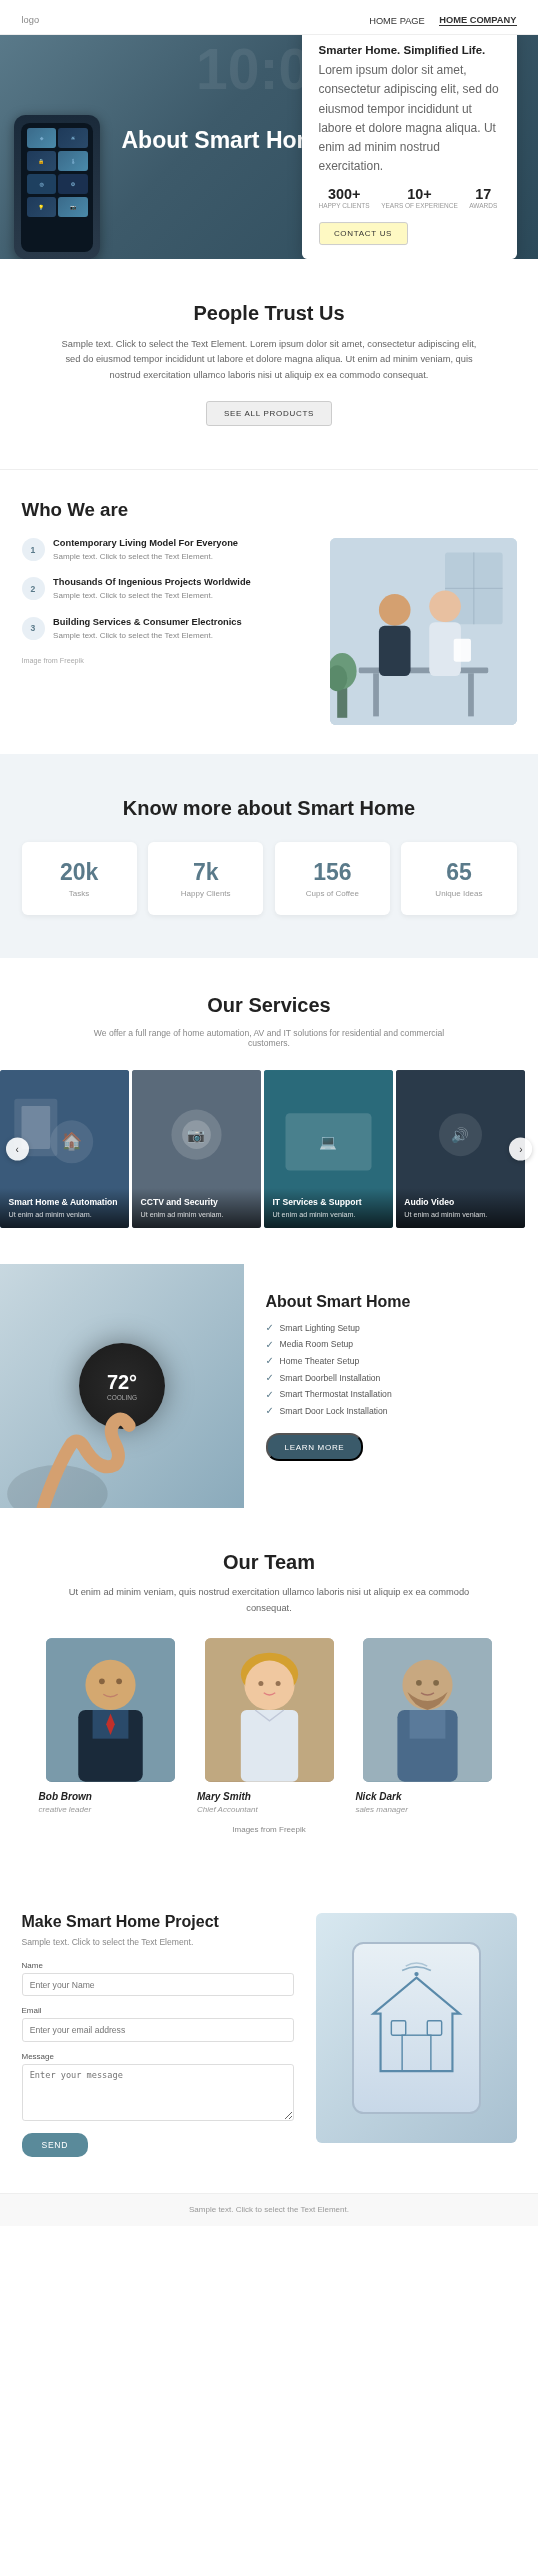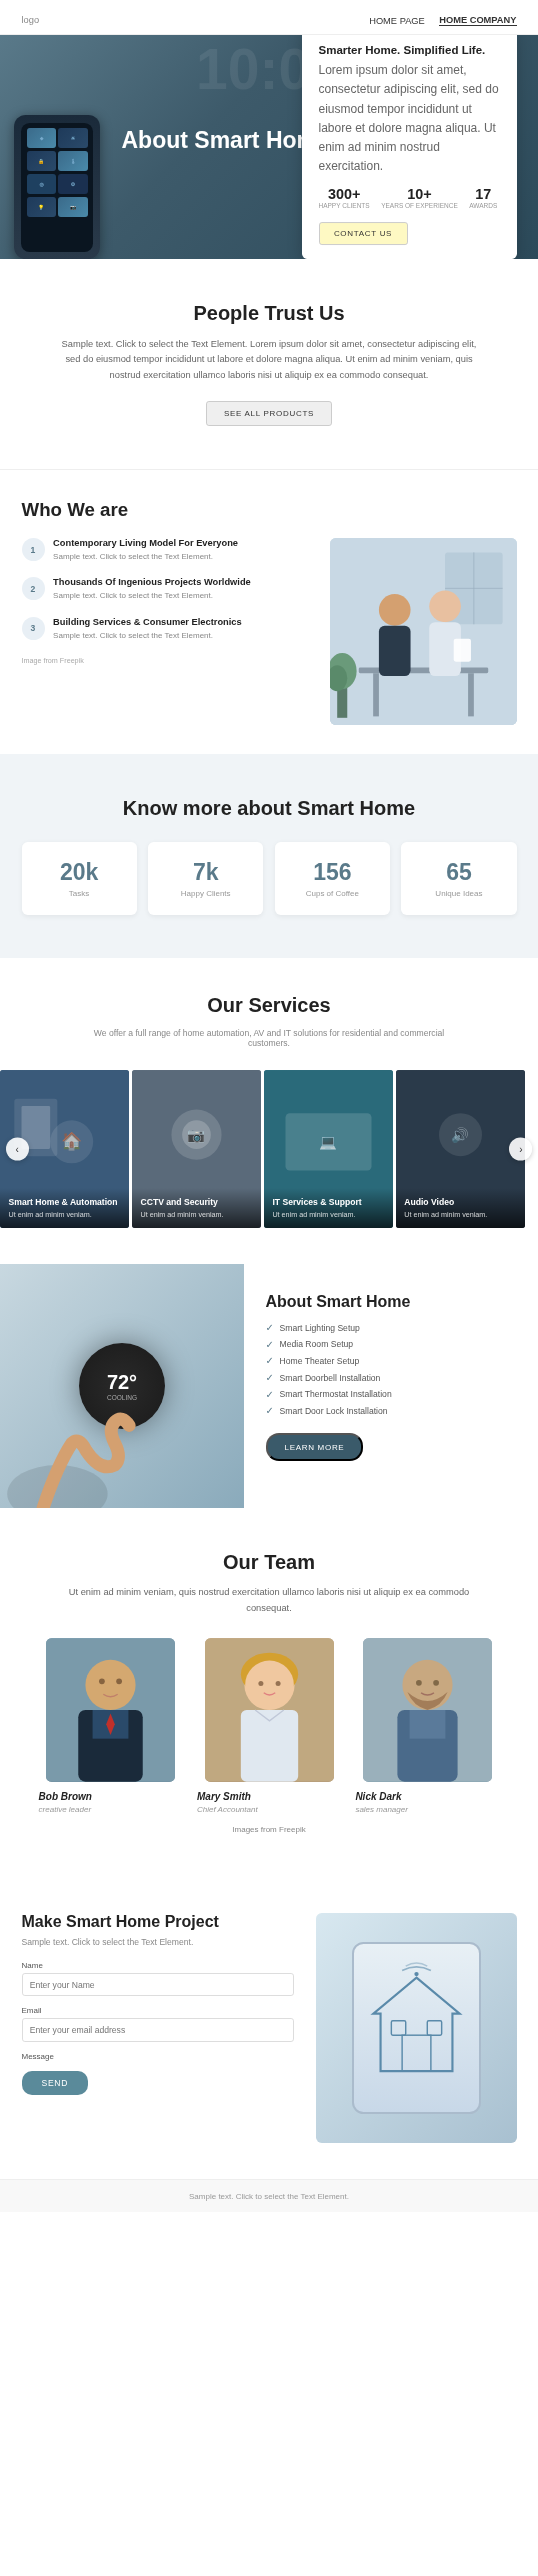--- a/index.html
+++ b/index.html
@@ -563,20 +563,21 @@
     <div class="form-group">
       <label class="form-label">Name</label>
       <input class="form-input" type="text" placeholder="Enter your Name" style="">
     </div>
     <div class="form-group">
       <label class="form-label">Email</label>
       <input class="form-input" type="email" placeholder="Enter your email address" style="">
     </div>
     <div class="form-group">
       <label class="form-label">Message</label>
+      <textarea class="form-input textarea" placeholder="Enter your message" style=""></textarea>
     </div>
     <button class="btn-send">SEND</button>
   </div>
   <div class="contact-img-col">
     <div class="contact-img">
       <div class="tablet-img">
         <svg viewBox="0 0 160 200" width="115" height="144" xmlns="http://www.w3.org/2000/svg">
 
           <polygon points="80,30 140,80 130,80 130,160 30,160 30,80 20,80" fill="none" stroke="#5a8aaa" stroke-width="3"></polygon>
           <rect x="60" y="110" width="40" height="50" fill="none" stroke="#5a8aaa" stroke-width="2"></rect>

